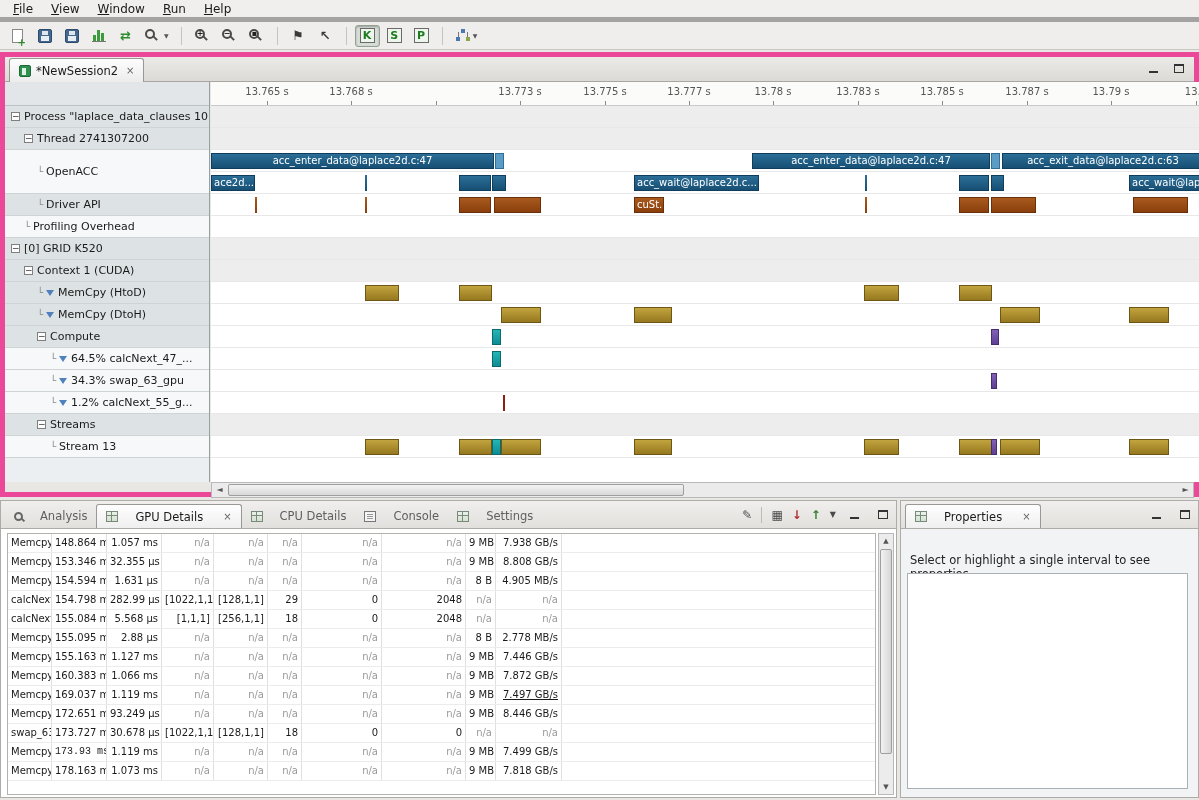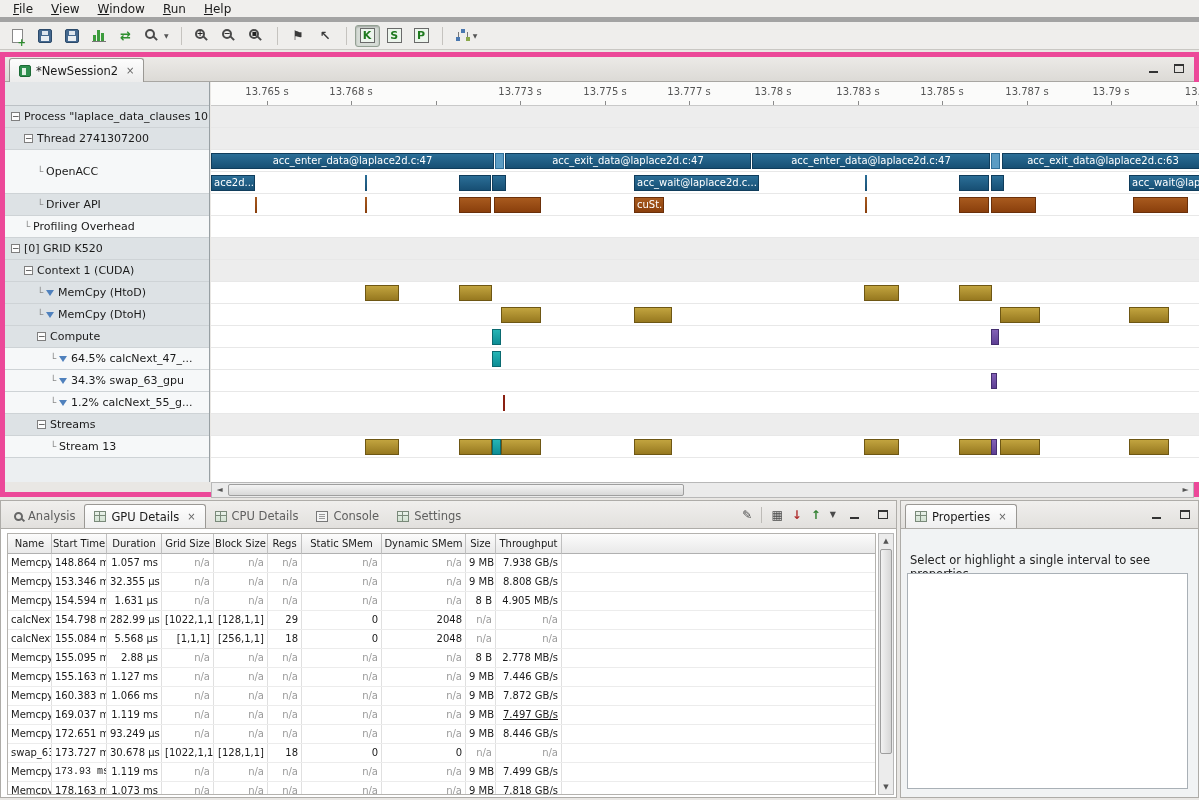--- a/index.html
+++ b/index.html
@@ -88,21 +88,21 @@
 .harr { position:absolute; top:0; width:15px; height:14px; text-align:center; font-size:8px; color:#555; line-height:14px; }
 .harr.right { right:0; }
 .hthumb { position:absolute; left:16px; width:456px; top:1px; bottom:1px; background:linear-gradient(#f4f4f4,#d8d8d8); border:1px solid #9e9e9e; border-radius:2px; }
 
 
 .bottom { position:absolute; top:500px; left:0; width:1199px; height:300px; }
 .details { position:absolute; left:0; top:0; width:897px; height:298px; background:#fff; border:1px solid #aeaca8; }
 .dtabbar { position:absolute; top:0; left:0; right:0; height:28px; background:linear-gradient(#f0efed,#e2e0dd);
   border-bottom:1px solid #aeaca8; display:flex; align-items:flex-end; padding:0 4px; }
 .dtabs { display:flex; align-items:flex-end; }
-.dtab { height:24px; display:flex; align-items:center; gap:5px; padding:0 9px; font-size:11.5px; color:#5f5f5f; }
+.dtab { height:24px; display:flex; align-items:center; gap:17px; padding:0 9px; font-size:11.5px; color:#5f5f5f; }
 .dtab.active { background:linear-gradient(#fefefe,#efefef); border:1px solid #9a9894; border-bottom:none; border-radius:3px 3px 0 0; color:#1a1a1a; }
 .tico { width:12px; height:11px; display:inline-block; position:relative; flex:none; }
 .ti-analysis { width:9px; height:9px; border:2px solid #666; border-radius:50%; }
 .ti-analysis::after { content:""; position:absolute; width:2px; height:4px; background:#666; right:-3px; bottom:-3px; transform:rotate(-45deg); }
 .ti-gpu,.ti-cpu,.ti-settings,.ti-props { border:1px solid #7a8a7a; background:linear-gradient(#eaf2ea,#d2e2d2); }
 .ti-gpu::before,.ti-cpu::before,.ti-settings::before,.ti-props::before { content:""; position:absolute; left:0; right:0; top:3px; height:1px; background:#7a8a7a; }
 .ti-gpu::after,.ti-cpu::after,.ti-settings::after,.ti-props::after { content:""; position:absolute; top:0; bottom:0; left:4px; width:1px; background:#7a8a7a; }
 .ti-console { border:1px solid #777; background:#f4f4f4; }
 .ti-console::before { content:""; position:absolute; left:2px; top:2px; right:2px; height:1px; background:#999; box-shadow:0 2px 0 #999, 0 4px 0 #999; }
 .dtab-actions { margin-left:auto; display:flex; align-items:center; gap:9px; padding-bottom:5px; }
@@ -320,21 +320,20 @@
             <span class="rlabel" style="left: 900px;">13.79 s</span>
             <span class="rtick" style="left: 900px;"></span>
             <span class="rlabel" style="left: 985px;">13.7</span>
             <span class="rtick" style="left: 985px;"></span>
           </div>
       <div class="crow shade" style="top: 24px; height: 22px;"></div>
           <div class="crow shade" style="top: 46px; height: 22px;"></div>
           <div class="crow" style="top: 68px; height: 22px;">
             <div class="bar blue" style="left: 0px; width: 283px;">acc_enter_data@laplace2d.c:47</div>
             <div class="bar lblue" style="left: 284px; width: 9px;"></div>
-            <div class="bar blue" style="left: 294px; width: 246px;">acc_exit_data@laplace2d.c:47</div>
             <div class="bar blue" style="left: 541px; width: 238px;">acc_enter_data@laplace2d.c:47</div>
             <div class="bar lblue" style="left: 780px; width: 9px;"></div>
             <div class="bar blue" style="left: 791px; width: 202px;">acc_exit_data@laplace2d.c:63</div>
           </div>
           <div class="crow" style="top: 90px; height: 22px;">
             <div class="bar blue" style="left: 0px; width: 44px;">ace2d...</div>
             <div class="bar blue thin" style="left: 154px; width: 2px;"></div>
             <div class="bar blue" style="left: 248px; width: 32px;"></div>
             <div class="bar blue" style="left: 281px; width: 14px;"></div>
             <div class="bar blue" style="left: 423px; width: 125px;">acc_wait@laplace2d.c...</div>
@@ -440,33 +439,20 @@
           <span class="dt-ic small">▼</span>
           <span class="wb">
               <span class="mini"></span>
             </span>
           <span class="wb">
               <span class="maxi"></span>
             </span>
         </div>
       </div>
       <div class="table-wrap">
-        <div class="thead">
-            <div class="hcell" style="width: 44px;">Name</div>
-            <div class="hcell" style="width: 55px;">Start Time</div>
-            <div class="hcell" style="width: 55px;">Duration</div>
-            <div class="hcell" style="width: 52px;">Grid Size</div>
-            <div class="hcell" style="width: 54px;">Block Size</div>
-            <div class="hcell" style="width: 34px;">Regs</div>
-            <div class="hcell" style="width: 80px;">Static SMem</div>
-            <div class="hcell" style="width: 84px;">Dynamic SMem</div>
-            <div class="hcell" style="width: 30px;">Size</div>
-            <div class="hcell" style="width: 66px;">Throughput</div>
-            <div class="hcell fill"></div>
-          </div>
         <div class="tbody">
             <div class="trowD">
               <div class="cell" style="width: 44px;">Memcpy</div>
               <div class="cell num" style="width: 55px;">148.864 ms</div>
               <div class="cell num" style="width: 55px;">1.057 ms</div>
               <div class="cell num na" style="width: 52px;">n/a</div>
               <div class="cell num na" style="width: 54px;">n/a</div>
               <div class="cell num na" style="width: 34px;">n/a</div>
               <div class="cell num na" style="width: 80px;">n/a</div>
               <div class="cell num na" style="width: 84px;">n/a</div>

